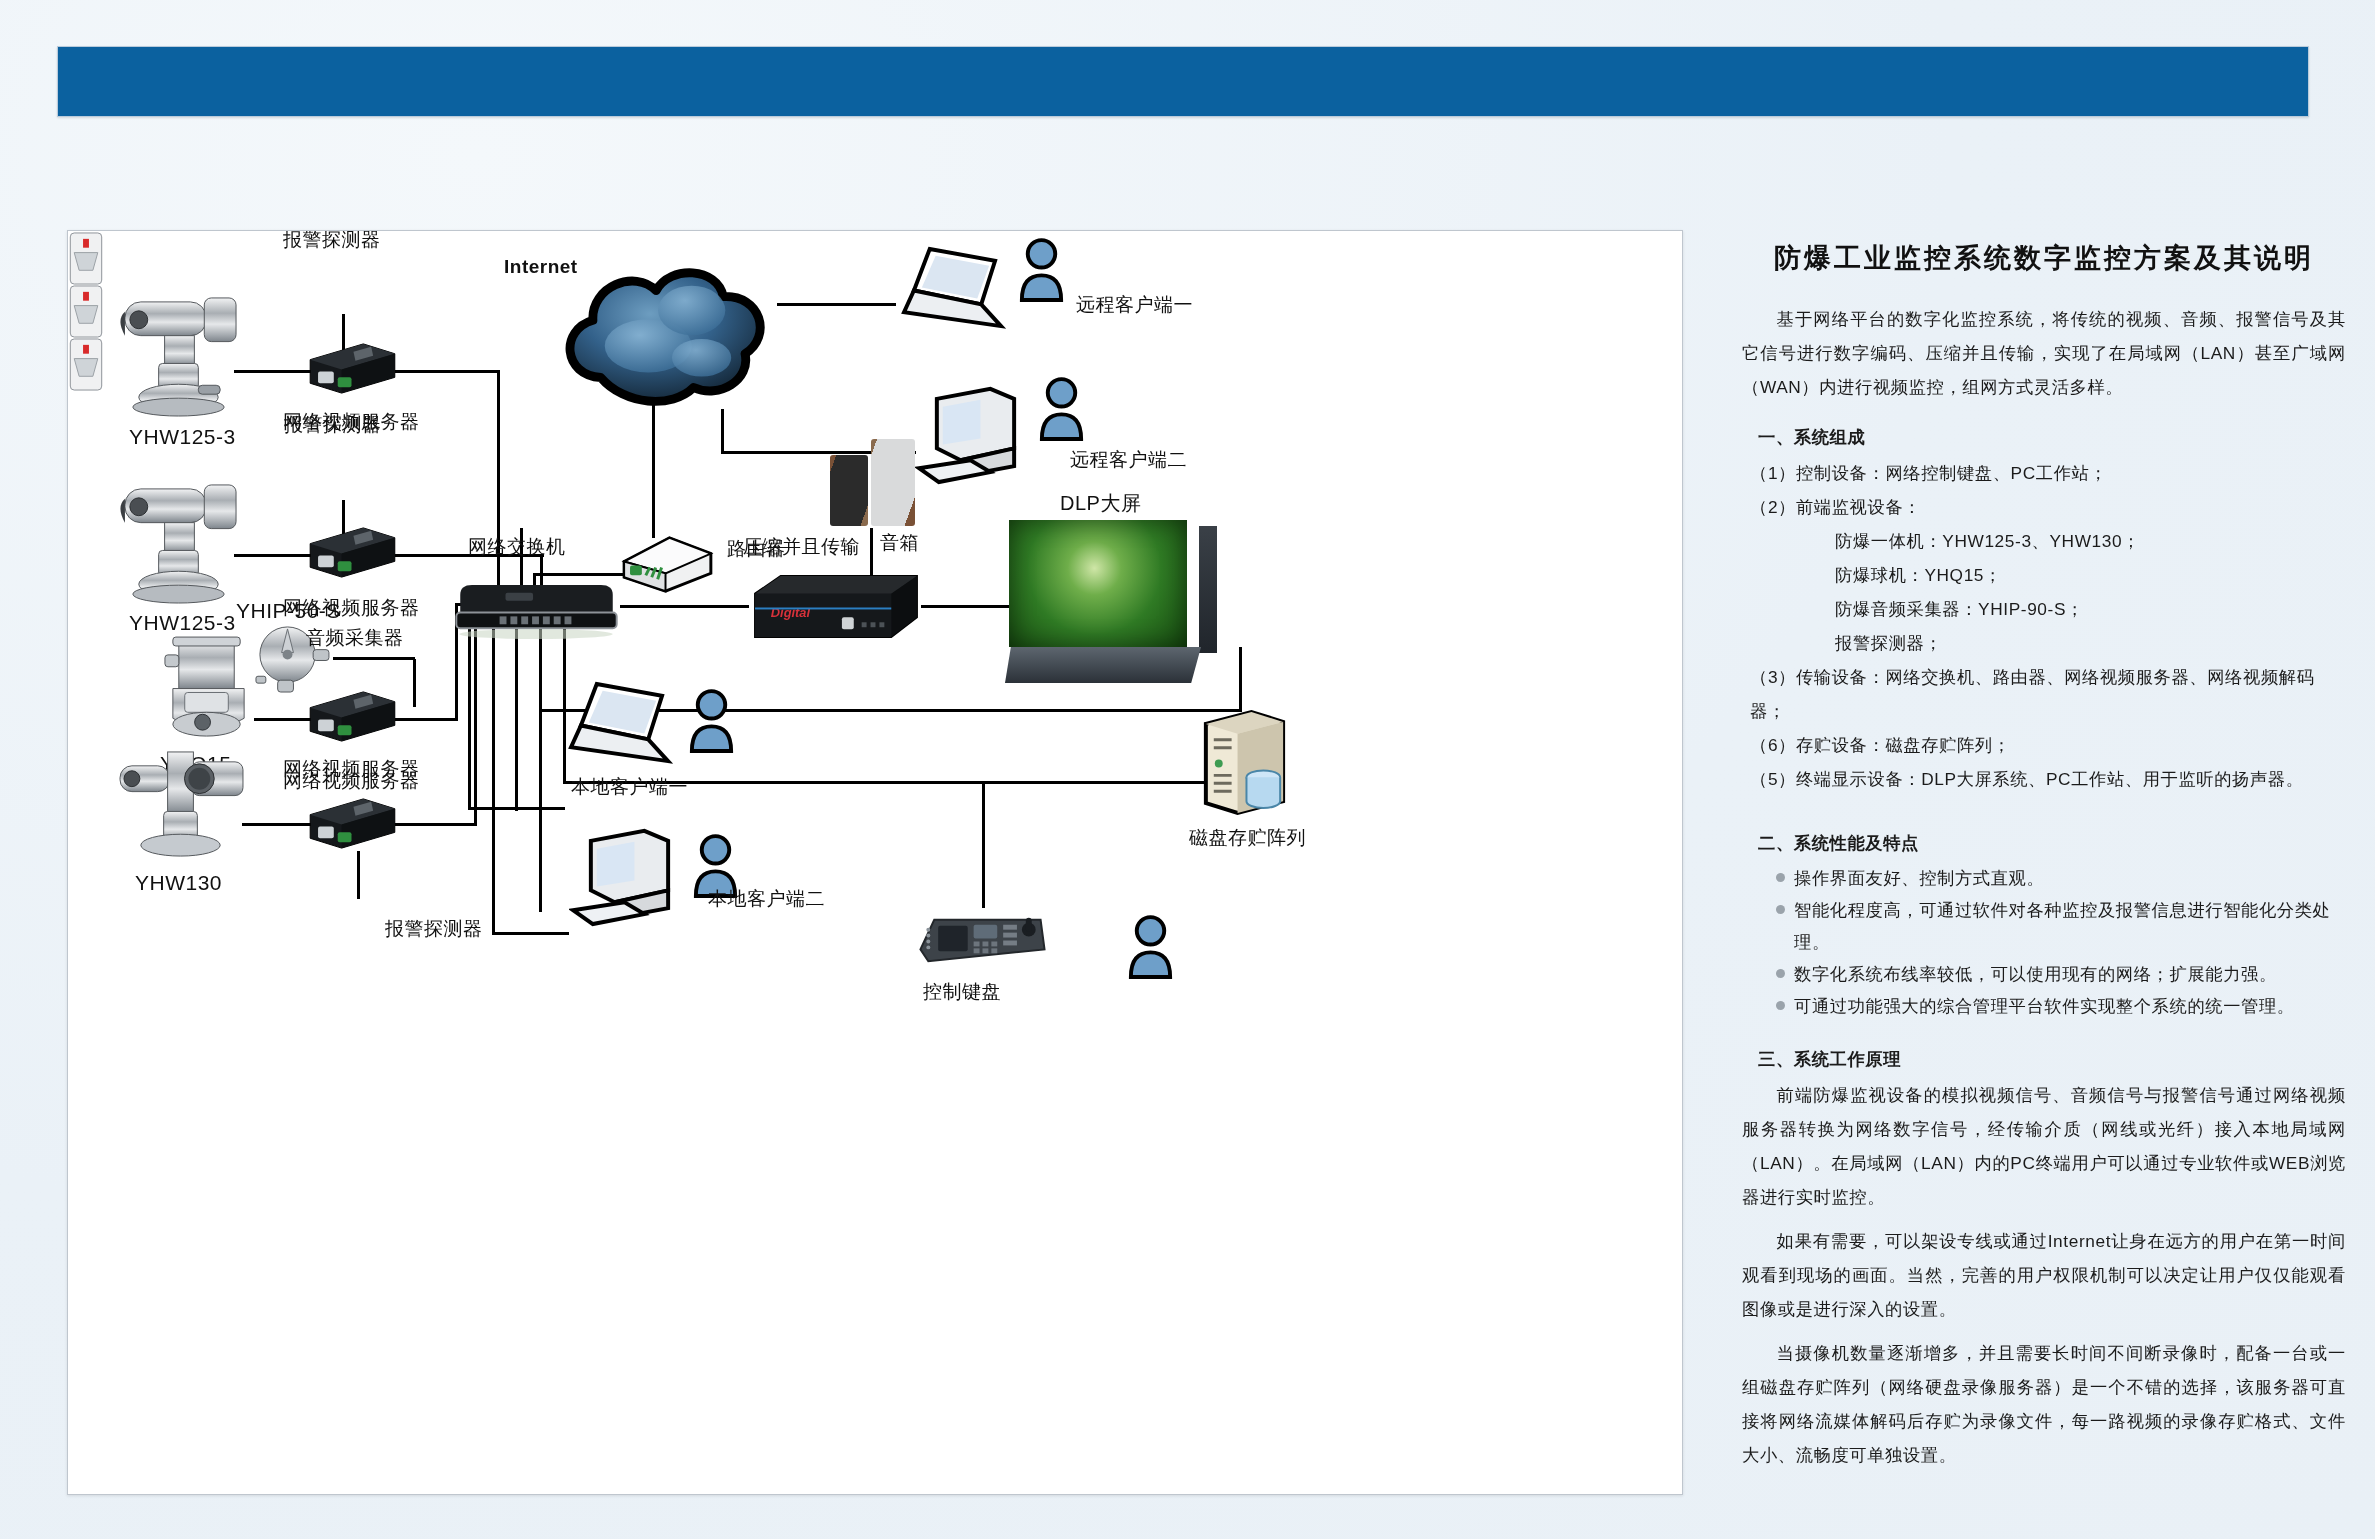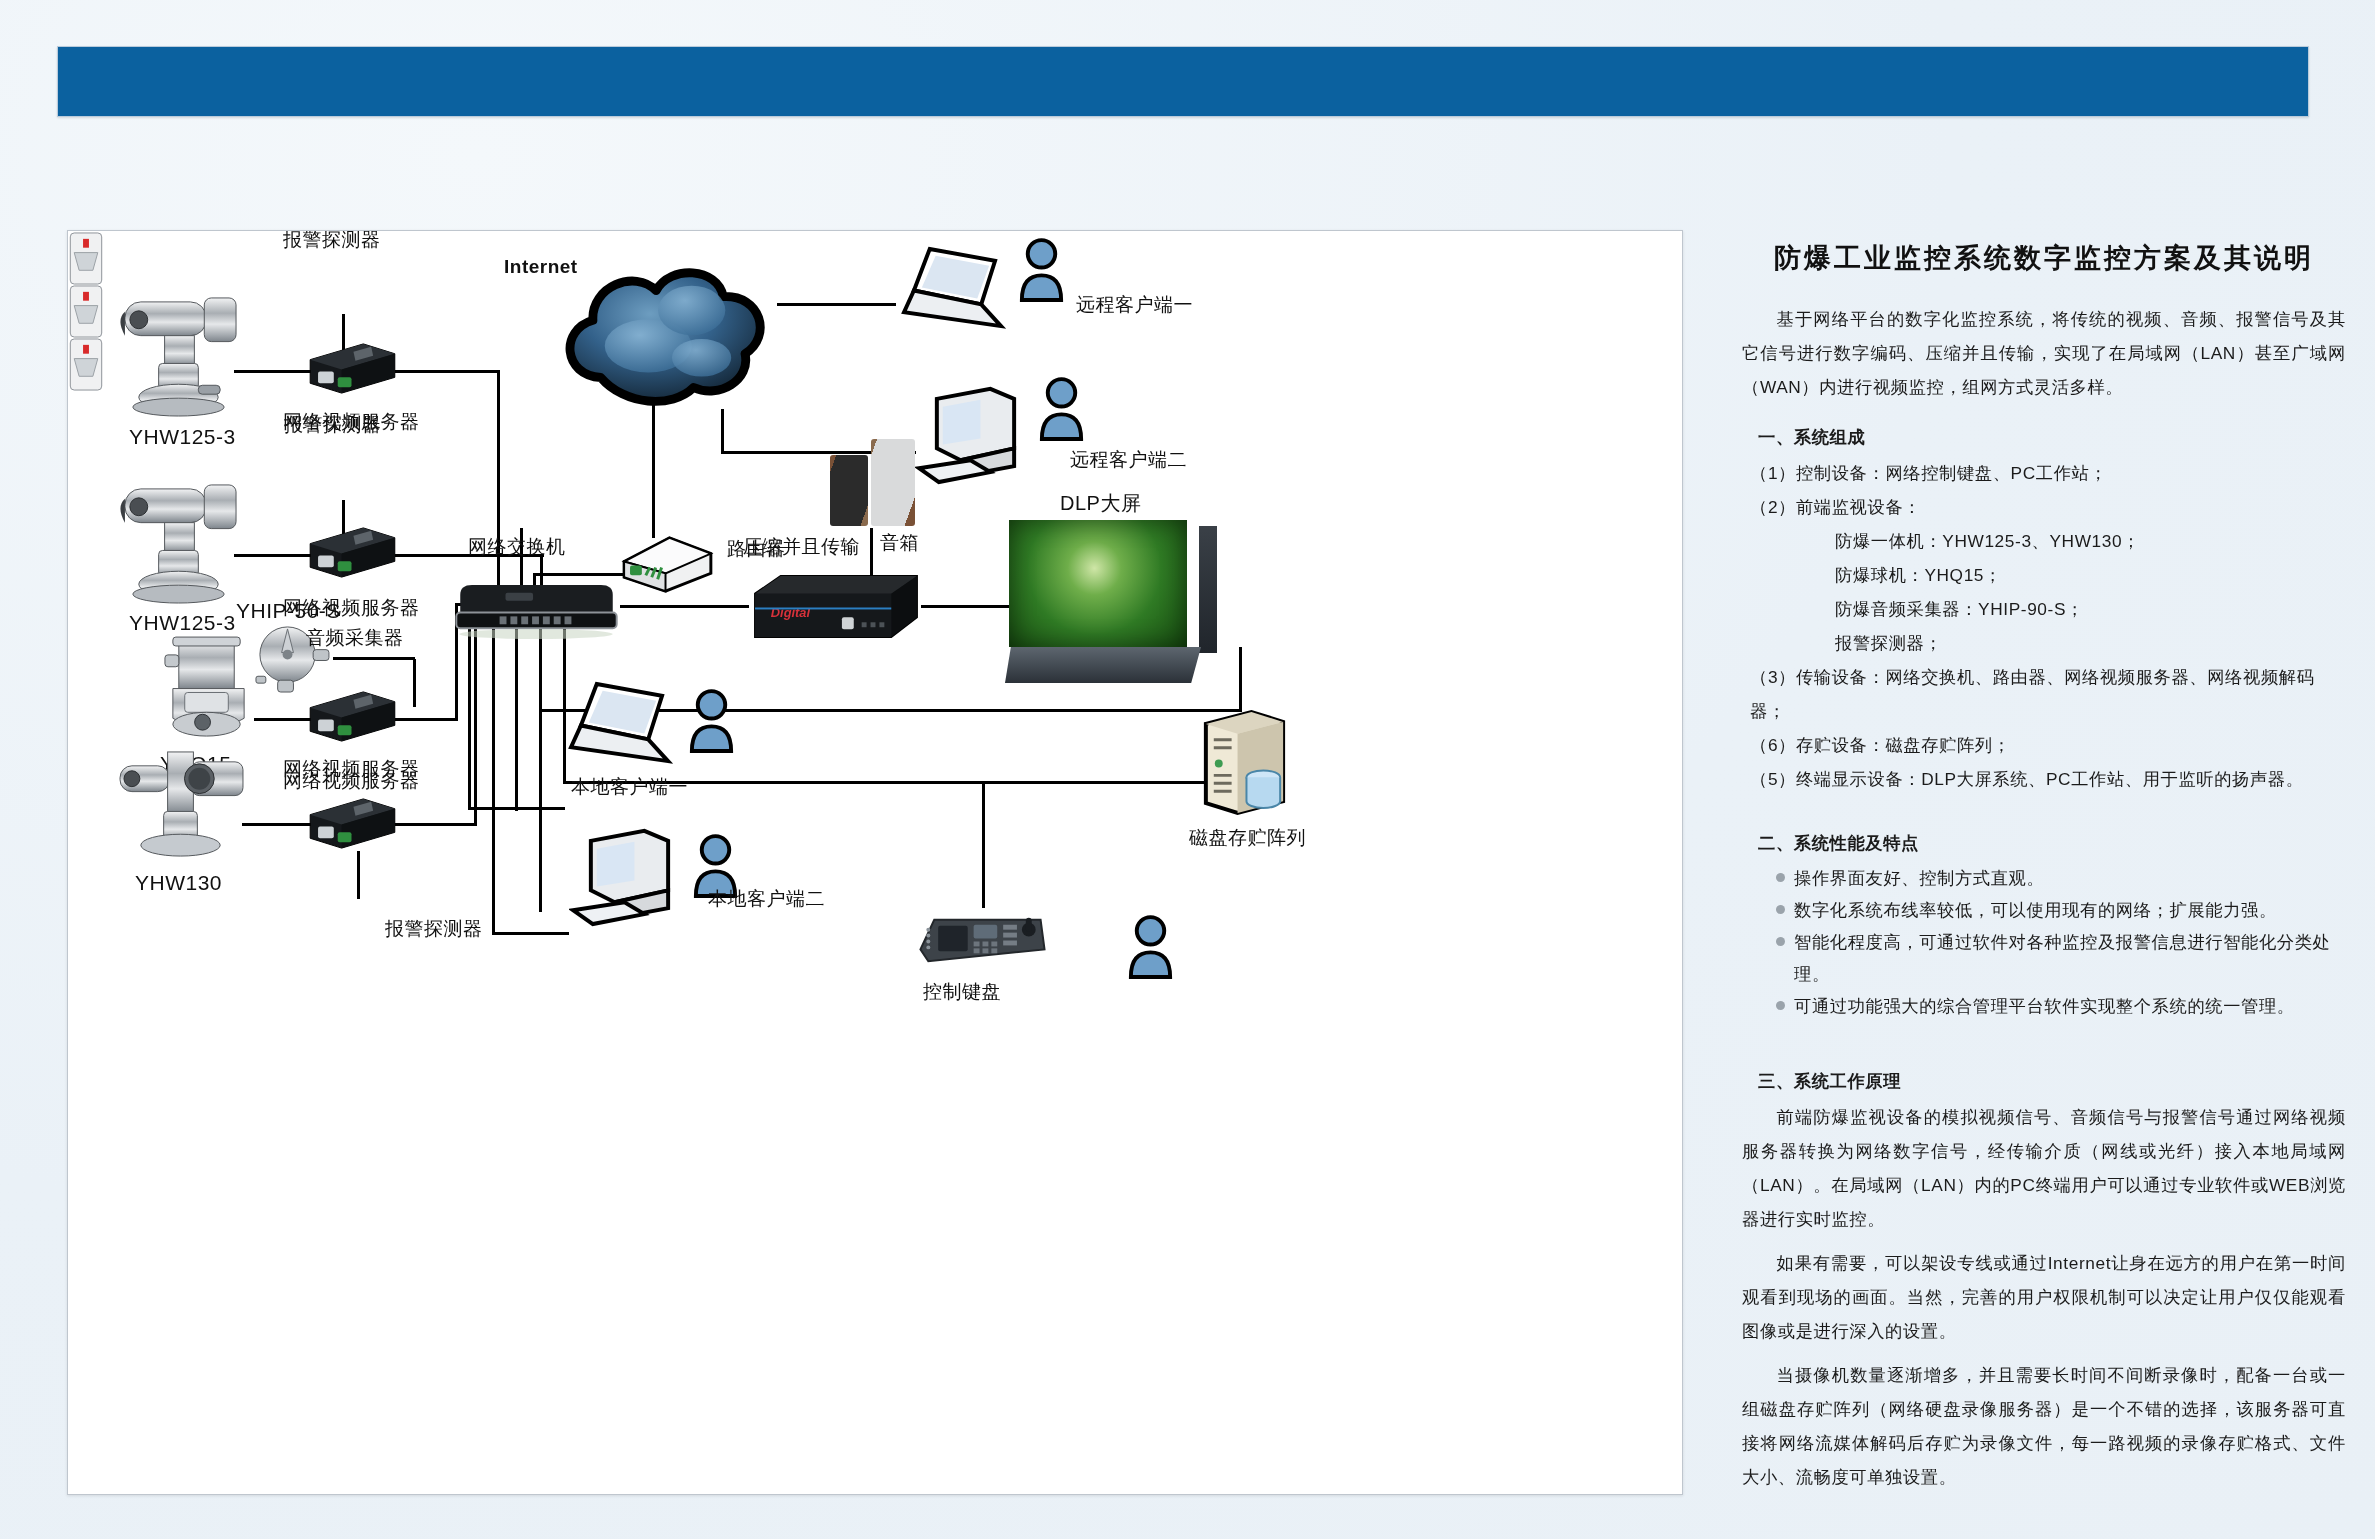--- a/index.html
+++ b/index.html
@@ -566,30 +566,30 @@
   <div class="num-item">（6）存贮设备：磁盘存贮阵列；</div>
   <div class="num-item">（5）终端显示设备：DLP大屏系统、PC工作站、用于监听的扬声器。</div>
 
   <div class="sec-head" style="margin-top:30px;">二、系统性能及特点</div>
   <div class="bullet-row">
     <span class="bullet-dot"></span>
     <span class="bullet-txt">操作界面友好、控制方式直观。</span>
   </div>
   <div class="bullet-row">
     <span class="bullet-dot"></span>
-    <span class="bullet-txt">数字化系统布线率较低，可以使用现有的网络；扩展能力强。</span>
+    <span class="bullet-txt">智能化程度高，可通过软件对各种监控及报警信息进行智能化分类处理。</span>
   </div>
   <div class="bullet-row">
     <span class="bullet-dot"></span>
-    <span class="bullet-txt">智能化程度高，可通过软件对各种监控及报警信息进行智能化分类处理。</span>
+    <span class="bullet-txt">数字化系统布线率较低，可以使用现有的网络；扩展能力强。</span>
   </div>
   <div class="bullet-row">
     <span class="bullet-dot"></span>
     <span class="bullet-txt">可通过功能强大的综合管理平台软件实现整个系统的统一管理。</span>
   </div>
 
-  <div class="sec-head" style="margin-top:42px;">三、系统工作原理</div>
+  <div class="sec-head" style="margin-top:20px;">三、系统工作原理</div>
   <p class="para">前端防爆监视设备的模拟视频信号、音频信号与报警信号通过网络视频服务器转换为网络数字信号，经传输介质（网线或光纤）接入本地局域网（LAN）。在局域网（LAN）内的PC终端用户可以通过专业软件或WEB浏览器进行实时监控。</p>
   <p class="para">如果有需要，可以架设专线或通过Internet让身在远方的用户在第一时间观看到现场的画面。当然，完善的用户权限机制可以决定让用户仅仅能观看图像或是进行深入的设置。</p>
   <p class="para">当摄像机数量逐渐增多，并且需要长时间不间断录像时，配备一台或一组磁盘存贮阵列（网络硬盘录像服务器）是一个不错的选择，该服务器可直接将网络流媒体解码后存贮为录像文件，每一路视频的录像存贮格式、文件大小、流畅度可单独设置。</p>
 
 </div>
 
 
 </body></html>

